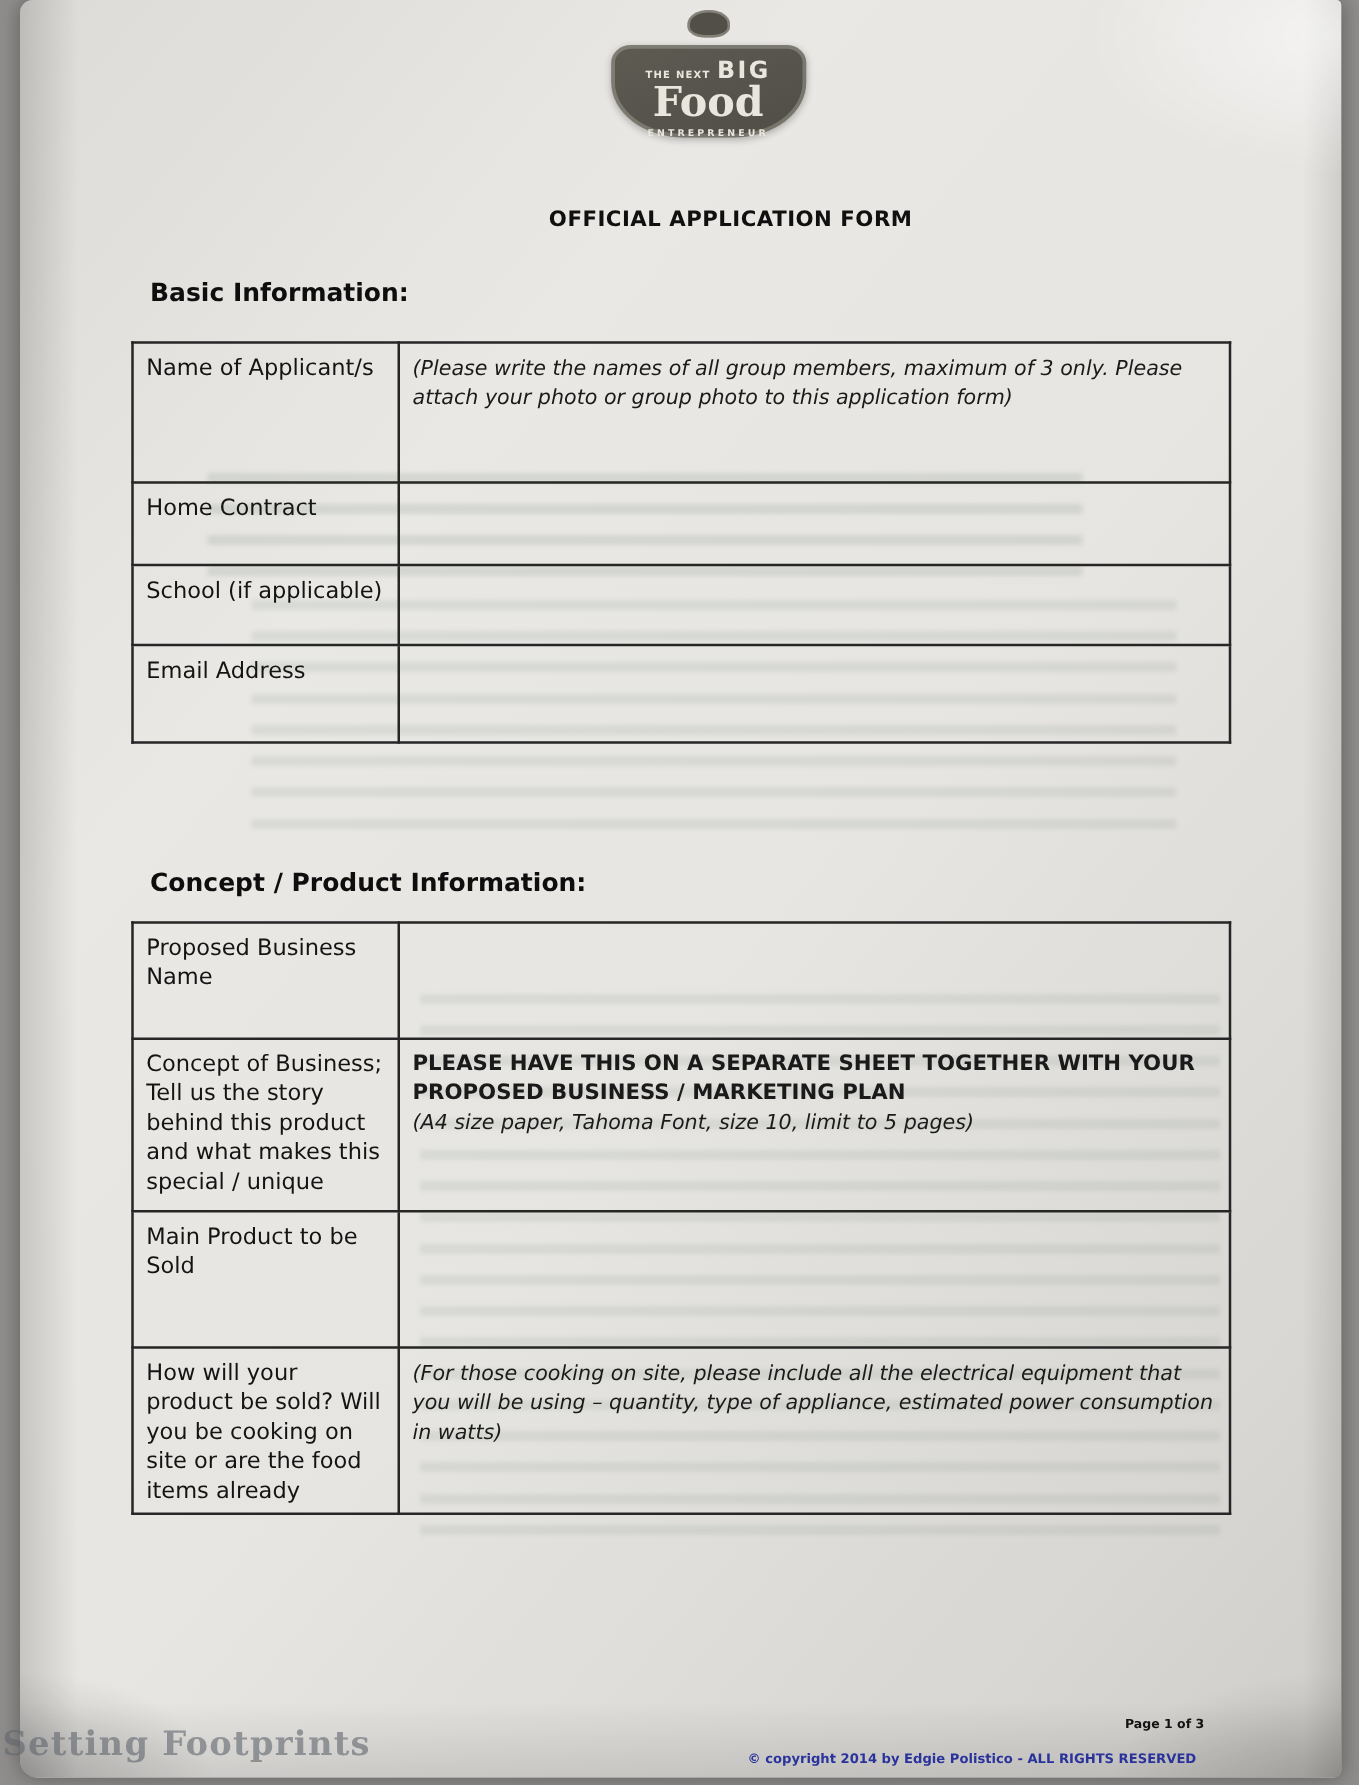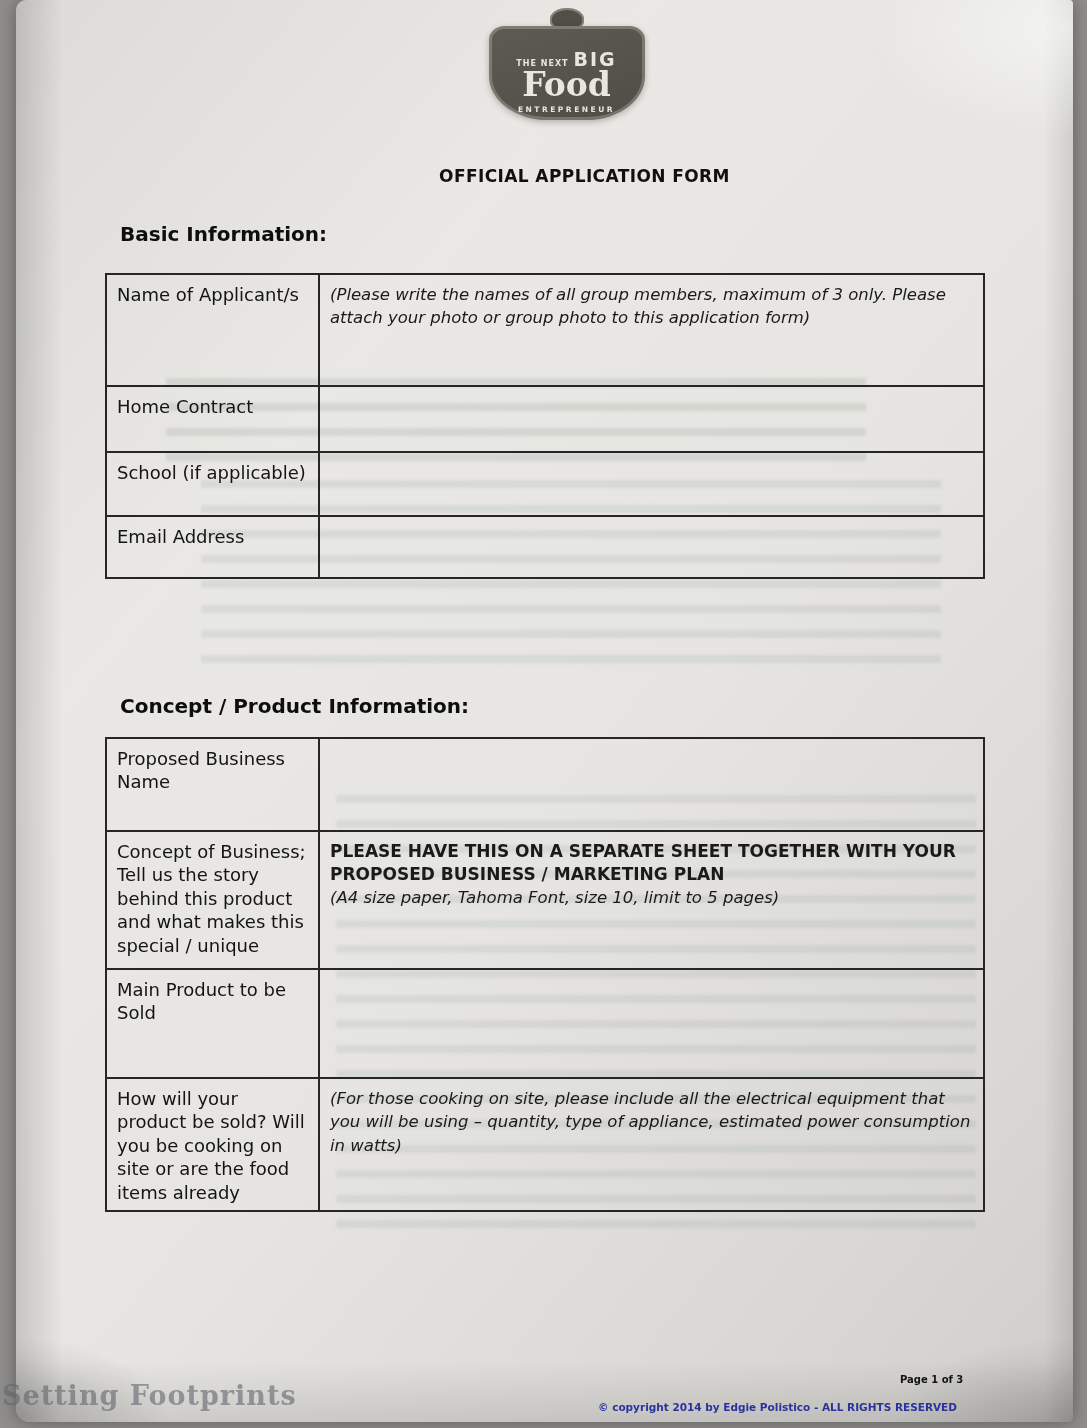--- a/index.html
+++ b/index.html
@@ -40,26 +40,26 @@
     width: 170px; text-align: center;
   }
   .logo-seal {
     width: 34px; height: 22px; margin: 0 auto -4px auto;
     background: #514f48;
     border-radius: 50% 50% 40% 40%;
     box-shadow: inset 0 0 0 2px rgba(225,223,212,0.35);
   }
   .logo-badge {
     position: relative;
-    width: 156px; height: 94px; margin: 0 auto;
+    width: 156px; height: 74px; margin: 10px auto;
     background: linear-gradient(160deg, #5d5b52, #4f4d45);
     border-radius: 16px 16px 58px 58px / 14px 14px 44px 44px;
     color: #e9e7dd;
     box-shadow: inset 0 0 0 3px rgba(233,231,221,0.25), 0 2px 6px rgba(0,0,0,0.25);
-    padding-top: 22px;
+    padding-top: 9px;
   }
   .logo-line1 { display: flex; justify-content: center; align-items: baseline; gap: 5px; }
   .logo-the-next { font-size: 8px; letter-spacing: 1px; font-weight: bold; }
   .logo-big { font-size: 19px; font-weight: bold; letter-spacing: 2px; }
   .logo-food {
     font-family: "DejaVu Serif", "Liberation Serif", serif;
     font-weight: bold;
     font-size: 33px; line-height: 1.0; margin-top: -2px;
   }
   .logo-entrepreneur { font-size: 7.5px; letter-spacing: 2.5px; margin-top: 4px; font-weight: bold; }
@@ -164,21 +164,21 @@
         <td class="cell-value italic-note">(Please write the names of all group members, maximum of 3 only.  Please attach your photo or group photo to this application form)</td>
       </tr>
       <tr style="height:66px;">
         <td class="cell-label">Home Contract</td>
         <td class="cell-value"></td>
       </tr>
       <tr style="height:64px;">
         <td class="cell-label">School (if applicable)</td>
         <td class="cell-value"></td>
       </tr>
-      <tr style="height:62px;margin-left:28px;">
+      <tr style="height:78px;margin-left:28px;">
         <td class="cell-label">Email Address</td>
         <td class="cell-value"></td>
       </tr>
     </tbody>
       </table>
 
     <div class="section-heading" id="heading-concept">Concept / Product Information:</div>
 
     <table class="form-table" id="table-concept">
       <tbody>

